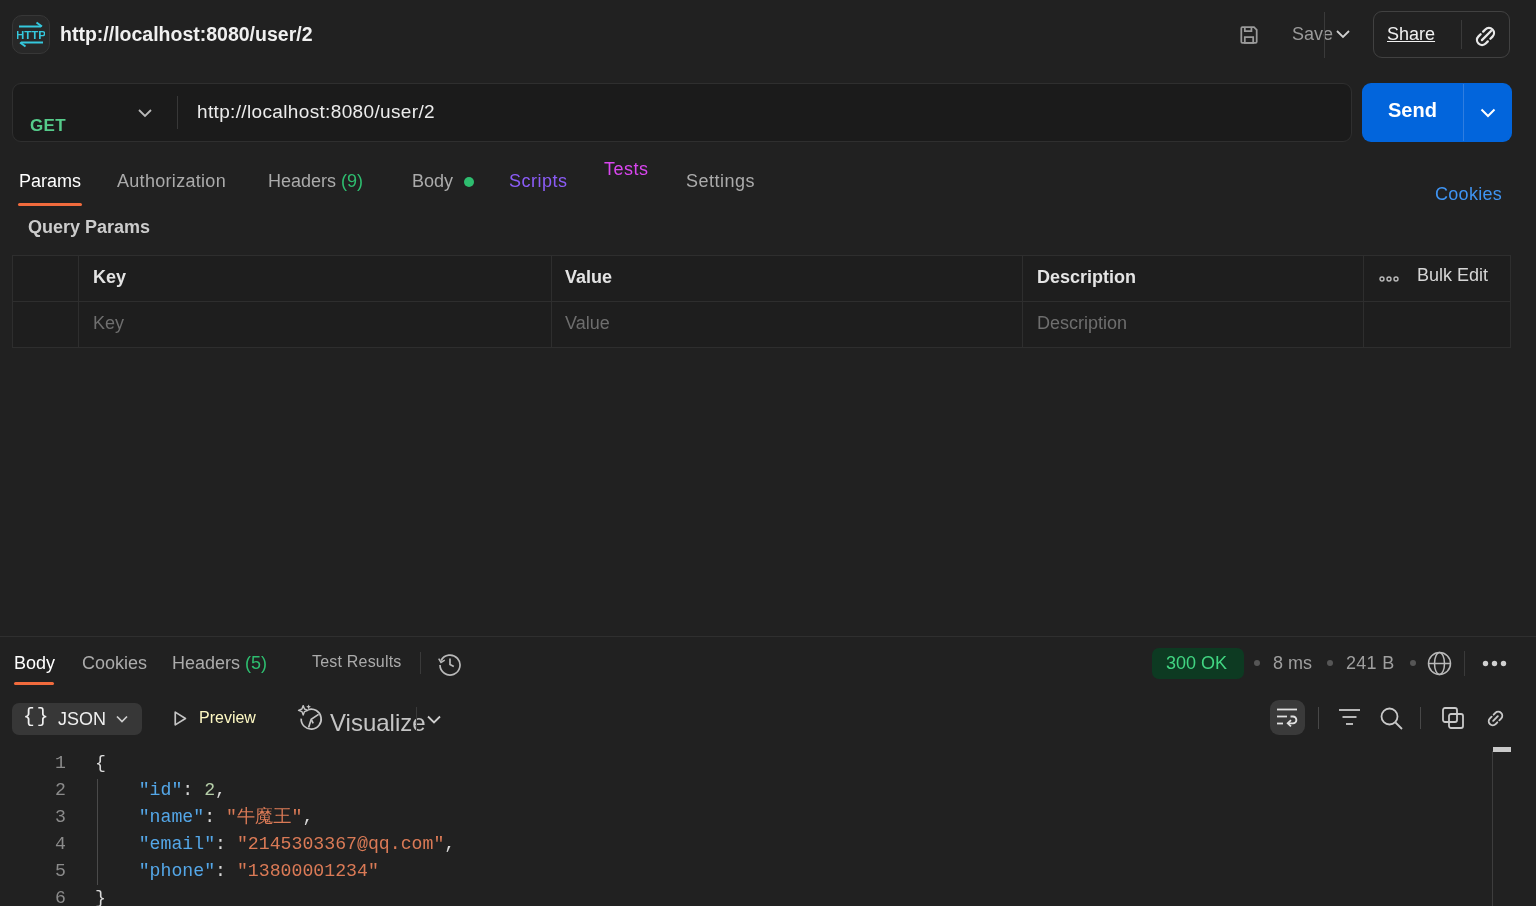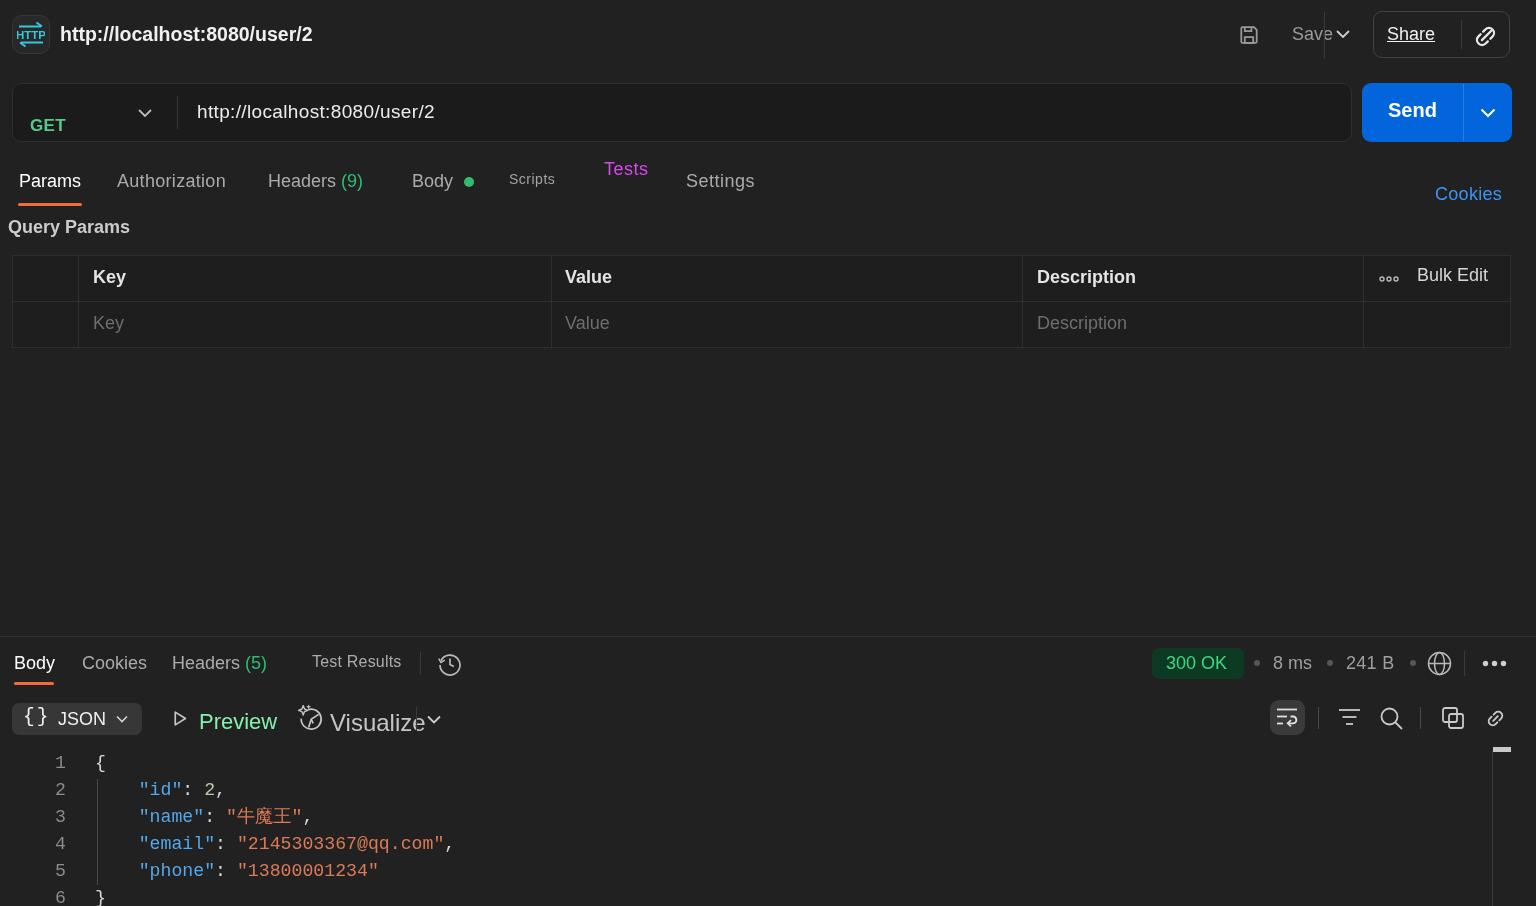--- a/index.html
+++ b/index.html
@@ -62,26 +62,26 @@
 <svg class="abs" style="left:1479px;top:107px;" width="18" height="12" viewBox="0 0 18 12">
   <path d="M2.5 2.5 L9 9 L15.5 2.5" stroke="#ffffff" stroke-width="2" fill="none"></path>
 </svg>
 
 <div class="abs" style="left:19px;top:171px;font-size:18px;color:#ffffff;">Params</div>
 <div class="abs" style="left:18px;top:203px;width:64px;height:3px;background:#f16b3d;border-radius:2px;"></div>
 <div class="abs" style="left:117px;top:171px;font-size:18px;color:#ababab;letter-spacing:0.3px;">Authorization</div>
 <div class="abs" style="left:268px;top:171px;font-size:18px;color:#ababab;">Headers <span style="color:#2ebd6f;">(9)</span></div>
 <div class="abs" style="left:412px;top:171px;font-size:18px;color:#ababab;">Body</div>
 <div class="abs" style="left:464px;top:177px;width:10px;height:10px;border-radius:50%;background:#2ebd6f;"></div>
-<div class="abs" style="left:509px;top:171px;font-size:14px;color:#a3a3a3;letter-spacing:0.5px;">Scripts</div>
+<div class="abs" style="left:509px;top:171px;font-size:18px;color:#8b5cf6;letter-spacing:0.5px;">Scripts</div>
 <div class="abs" style="left:604px;top:159px;font-size:18px;color:#d946ef;letter-spacing:0.5px;">Tests</div>
 <div class="abs" style="left:686px;top:171px;font-size:18px;color:#ababab;letter-spacing:0.5px;">Settings</div>
 <div class="abs" style="left:1435px;top:184px;font-size:18px;color:#3f94f2;letter-spacing:0.3px;">Cookies</div>
 
-<div class="abs" style="left:8px;top:217px;font-size:18px;font-weight:700;color:#cccccc;">Query Params</div>
+<div class="abs" style="left:28px;top:217px;font-size:18px;font-weight:700;color:#cccccc;">Query Params</div>
 
 <div class="abs" style="left:12px;top:255px;width:1499px;height:93px;border:1px solid #2e2e2e;background:#1e1e1e;"></div>
 <div class="abs" style="left:12px;top:301px;width:1499px;height:1px;background:#2e2e2e;"></div>
 <div class="abs" style="left:78px;top:255px;width:1px;height:93px;background:#2e2e2e;"></div>
 <div class="abs" style="left:551px;top:255px;width:1px;height:93px;background:#2e2e2e;"></div>
 <div class="abs" style="left:1022px;top:255px;width:1px;height:93px;background:#2e2e2e;"></div>
 <div class="abs" style="left:1363px;top:255px;width:1px;height:93px;background:#2e2e2e;"></div>
 
 <div class="abs" style="left:93px;top:267px;font-size:18px;font-weight:700;color:#e4e4e4;">Key</div>
 <div class="abs" style="left:565px;top:267px;font-size:18px;font-weight:700;color:#e4e4e4;">Value</div>
@@ -143,21 +143,21 @@
 <div class="abs" style="left:12px;top:703px;width:130px;height:32px;background:#373737;border-radius:7px;"></div>
 <div class="abs" style="left:23px;top:706px;font-size:19.5px;color:#f0f0f0;font-family:'Liberation Mono',monospace;letter-spacing:2px;">{}</div>
 <div class="abs" style="left:58px;top:709px;font-size:18px;color:#f0f0f0;">JSON</div>
 <svg class="abs" style="left:115px;top:714px;" width="14" height="10" viewBox="0 0 14 10">
   <path d="M2 2.5 L7 7.5 L12 2.5" stroke="#cfcfcf" stroke-width="1.7" fill="none"></path>
 </svg>
 
 <svg class="abs" style="left:171px;top:710px;" width="17" height="17" viewBox="0 0 20 20">
   <path d="M5 2.5 L17 10 L5 17.5 Z" stroke="#c5c5c5" stroke-width="2" fill="none" stroke-linejoin="round"></path>
 </svg>
-<div class="abs" style="left:199px;top:709px;font-size:22px;color:#86efac;">Preview</div>
+<div class="abs" style="left:199px;top:709px;font-size:16px;color:#fef9c3;">Preview</div>
 
 <svg class="abs" style="left:296px;top:704px;" width="28" height="28" viewBox="0 0 28 28">
   <g stroke="#c5c5c5" stroke-width="1.7" fill="none">
     <path d="M12.2 5.6 a10 10 0 1 1 -7.0 9.0"></path>
     <path d="M22.6 10.4 L15.2 15.3 L12.6 23.6"></path>
     <path d="M15.6 16.2 l1.6 3.2"></path>
   </g>
   <path d="M7.2 1.6 l1.3 3.4 3.4 1.3 -3.4 1.3 -1.3 3.4 -1.3 -3.4 -3.4 -1.3 3.4 -1.3 Z" fill="none" stroke="#c5c5c5" stroke-width="1.4" stroke-linejoin="round"></path>
   <path d="M12.6 0.4 l0.7 1.7 1.7 0.7 -1.7 0.7 -0.7 1.7 -0.7 -1.7 -1.7 -0.7 1.7 -0.7 Z" fill="#c5c5c5"></path>
 </svg>

